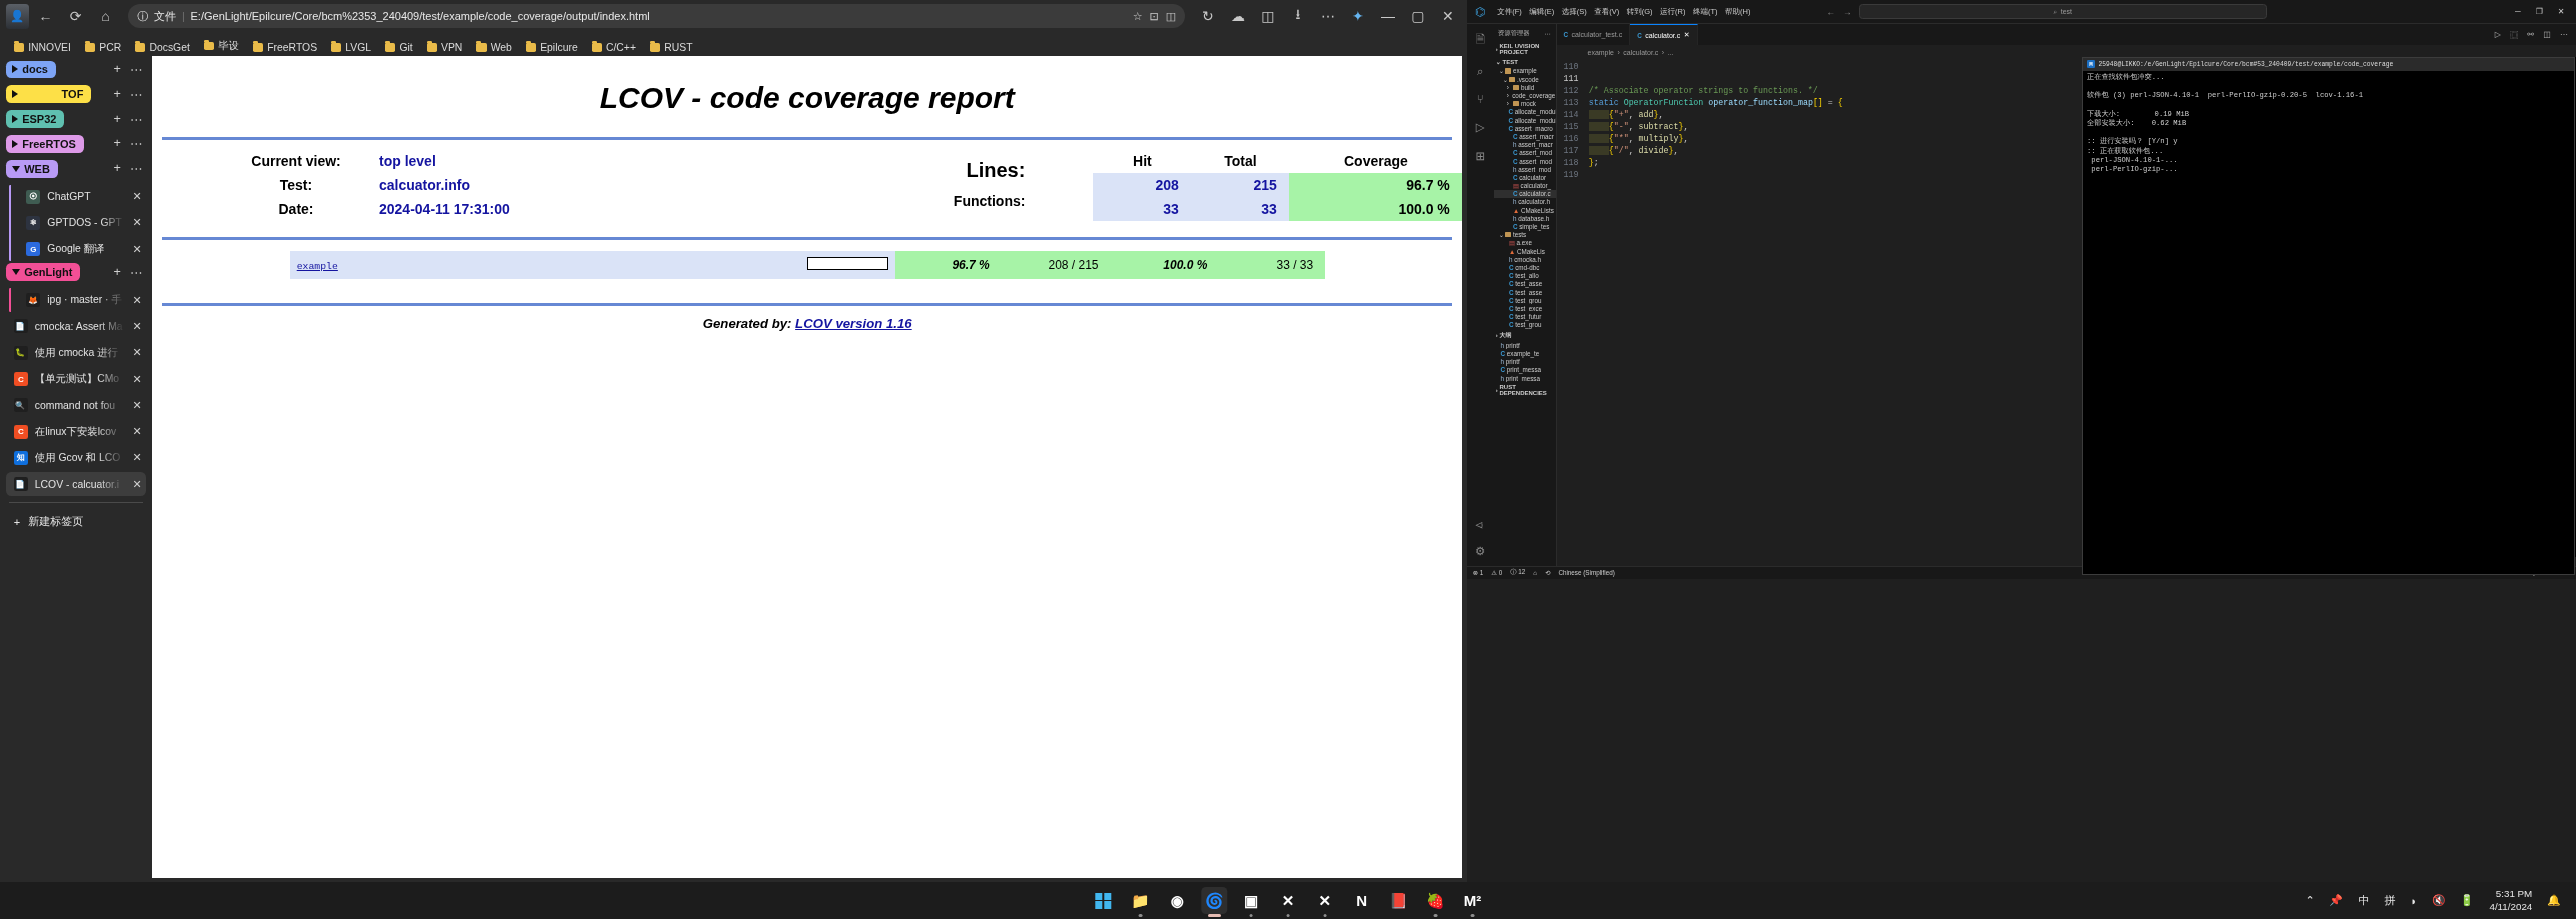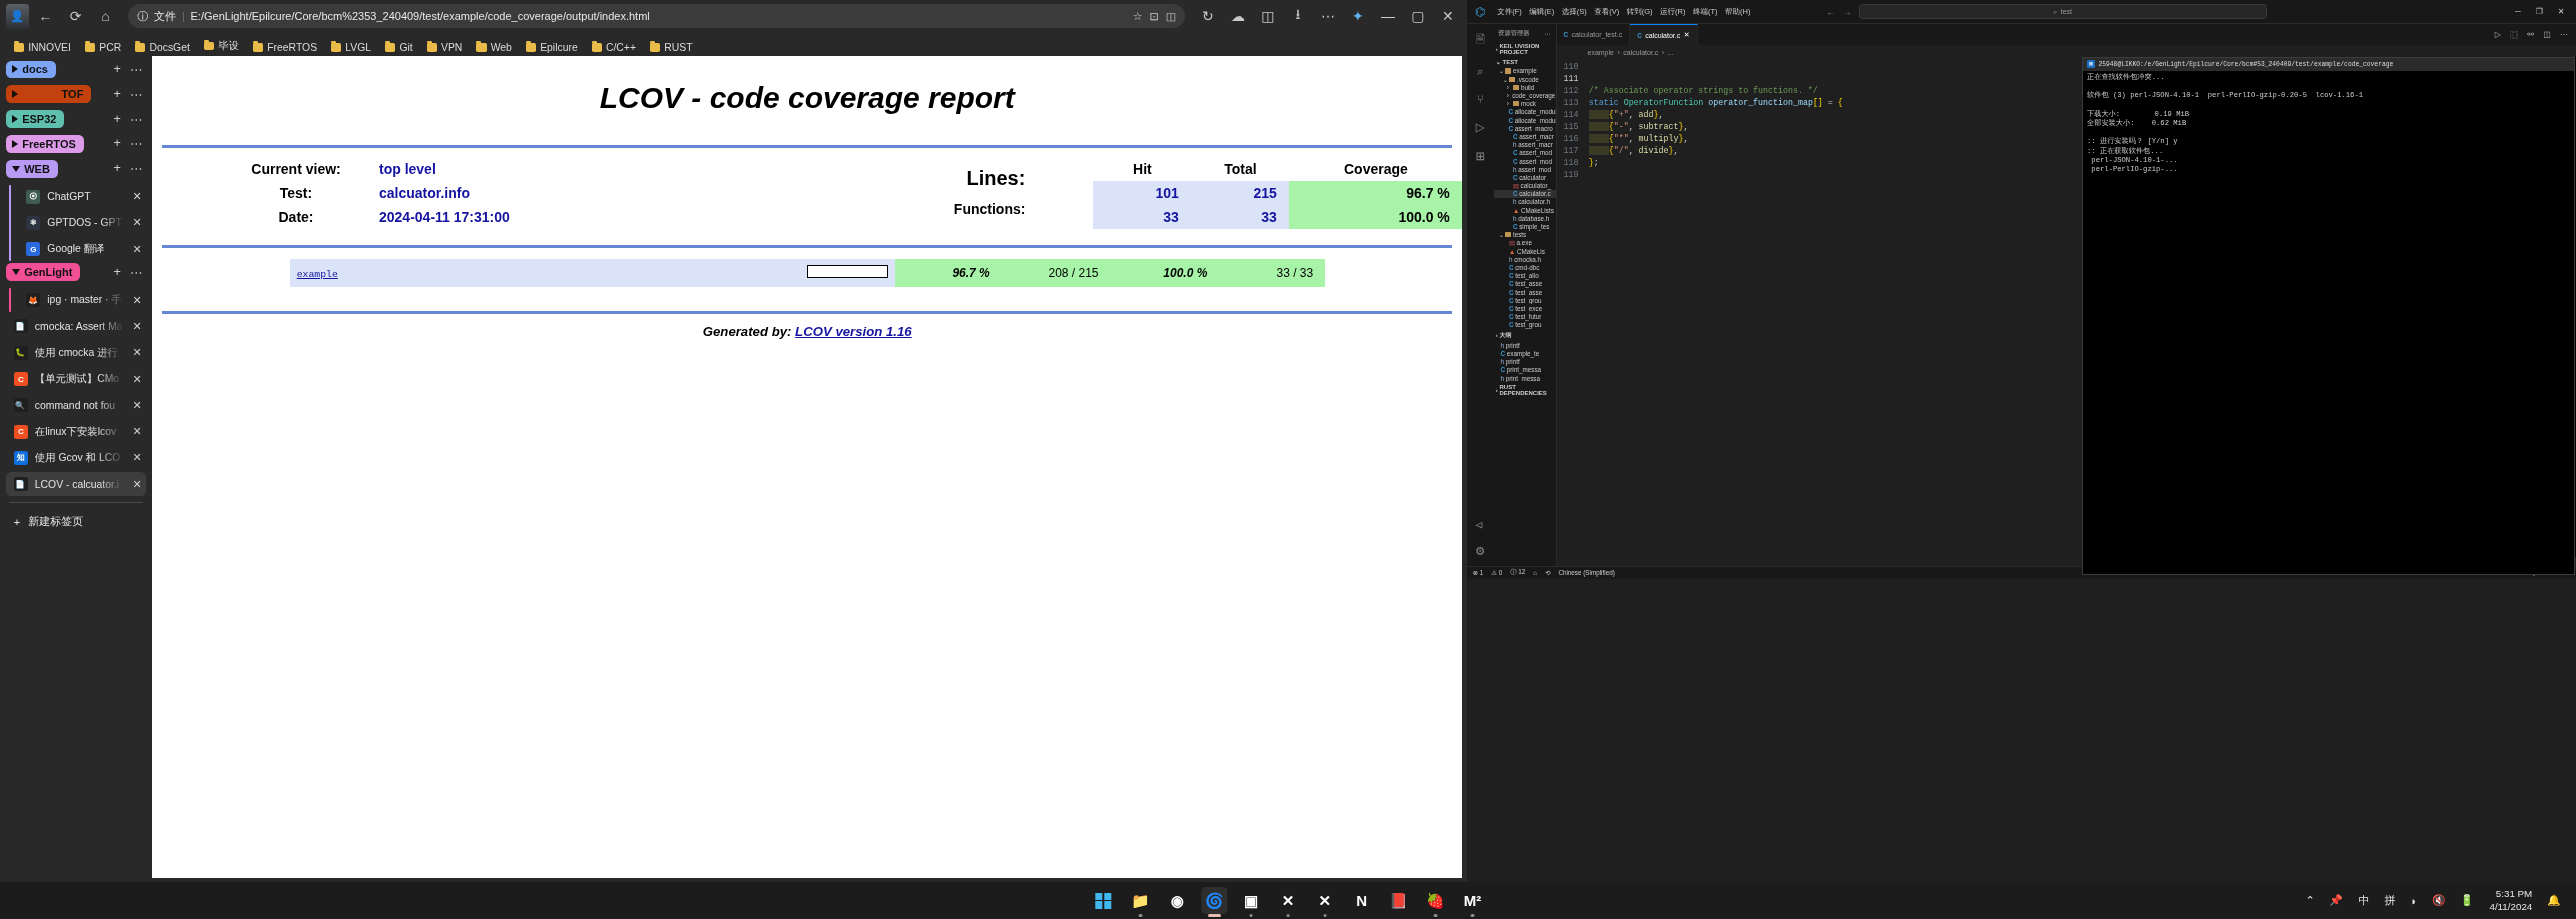--- a/index.html
+++ b/index.html
@@ -76,21 +76,21 @@
   .grp-children:before{content:"";position:absolute;left:5.2px;top:1.2px;bottom:1.2px;width:2.3px;border-radius:1.2px;}
   .newtab { display:flex;align-items:center;gap:8px;color:#e3e3e3;font-size:11px;padding:5.8px 8px;margin-top:4.6px;}
   .vt-sep{height:0.6px;background:#4a4a4a;margin:5.8px 3.5px;}
   
   #page {
     position:absolute; left:152px; top:56px; right:4.6px; bottom:4.6px;
     background:#fff; overflow:hidden;
   }
   .lcov-title{
     text-align:center;font-family:"Liberation Sans",sans-serif;font-weight:bold;font-style:italic;
-    font-size:30px;color:#000;padding:25px 0 30px;
+    font-size:30px;color:#000;padding:25px 0 22px;
   }
   .hr-blue{height:2.9px;background:#6688d4;margin:0 10.4px;}
   .hdr-table{width:100%;border-collapse:collapse;margin-top:9.2px;}
   .hdr-table td{font-size:14px;font-weight:bold;padding:4px 3.5px;}
   .lbl{text-align:center;white-space:nowrap;color:#000;}
   .val{color:#1414a0;padding-left:8px !important;}
   .colh{text-align:center;font-size:11px;font-weight:bold;color:#000;}
   .cell-num{background:#dae3f7;text-align:right;padding-right:12.6px !important;color:#1414a0;font-size:14px;width:98px;}
   .cell-cov{background:#a7f3a7;text-align:right;padding-right:12.6px !important;color:#000;font-size:14px;width:173px;}
   .cov-table{border-collapse:collapse;margin:11.5px auto 0;width:1035px;}
@@ -267,21 +267,21 @@
         <span class="grp-pill" style="background: rgb(125, 164, 245);">
           <span class="tri"></span>
           <span>docs</span>
         </span>
         <span class="grp-actions">
           <span>+</span>
           <span>⋯</span>
         </span>
       </div>
       <div class="grp">
-        <span class="grp-pill" style="background: #c2410c; gap: 44px;">
+        <span class="grp-pill" style="background: #fde047; gap: 44px;">
           <span class="tri"></span>
           <span>TOF</span>
         </span>
         <span class="grp-actions">
           <span>+</span>
           <span>⋯</span>
         </span>
       </div>
       <div class="grp">
         <span class="grp-pill" style="background: rgb(95, 192, 176);">
@@ -400,21 +400,21 @@
         <td class="lbl" style="width:150px">Current view:</td>
         <td class="val">top level</td>
         <td class="colh" style="width:98px">Hit</td>
         <td class="colh" style="width:98px">Total</td>
         <td class="colh" style="width:173px">Coverage</td>
       </tr>
       <tr>
         <td></td>
         <td class="lbl">Test:</td>
         <td class="val">calcuator.info</td>
-        <td class="cell-num">101</td>
+        <td class="cell-num">208</td>
         <td class="cell-num">215</td>
         <td class="cell-cov">96.7 %</td>
       </tr>
       <tr>
         <td></td>
         <td class="lbl">Date:</td>
         <td class="val">2024-04-11 17:31:00</td>
         <td class="cell-num">33</td>
         <td class="cell-num">33</td>
         <td class="cell-cov">100.0 %</td>

